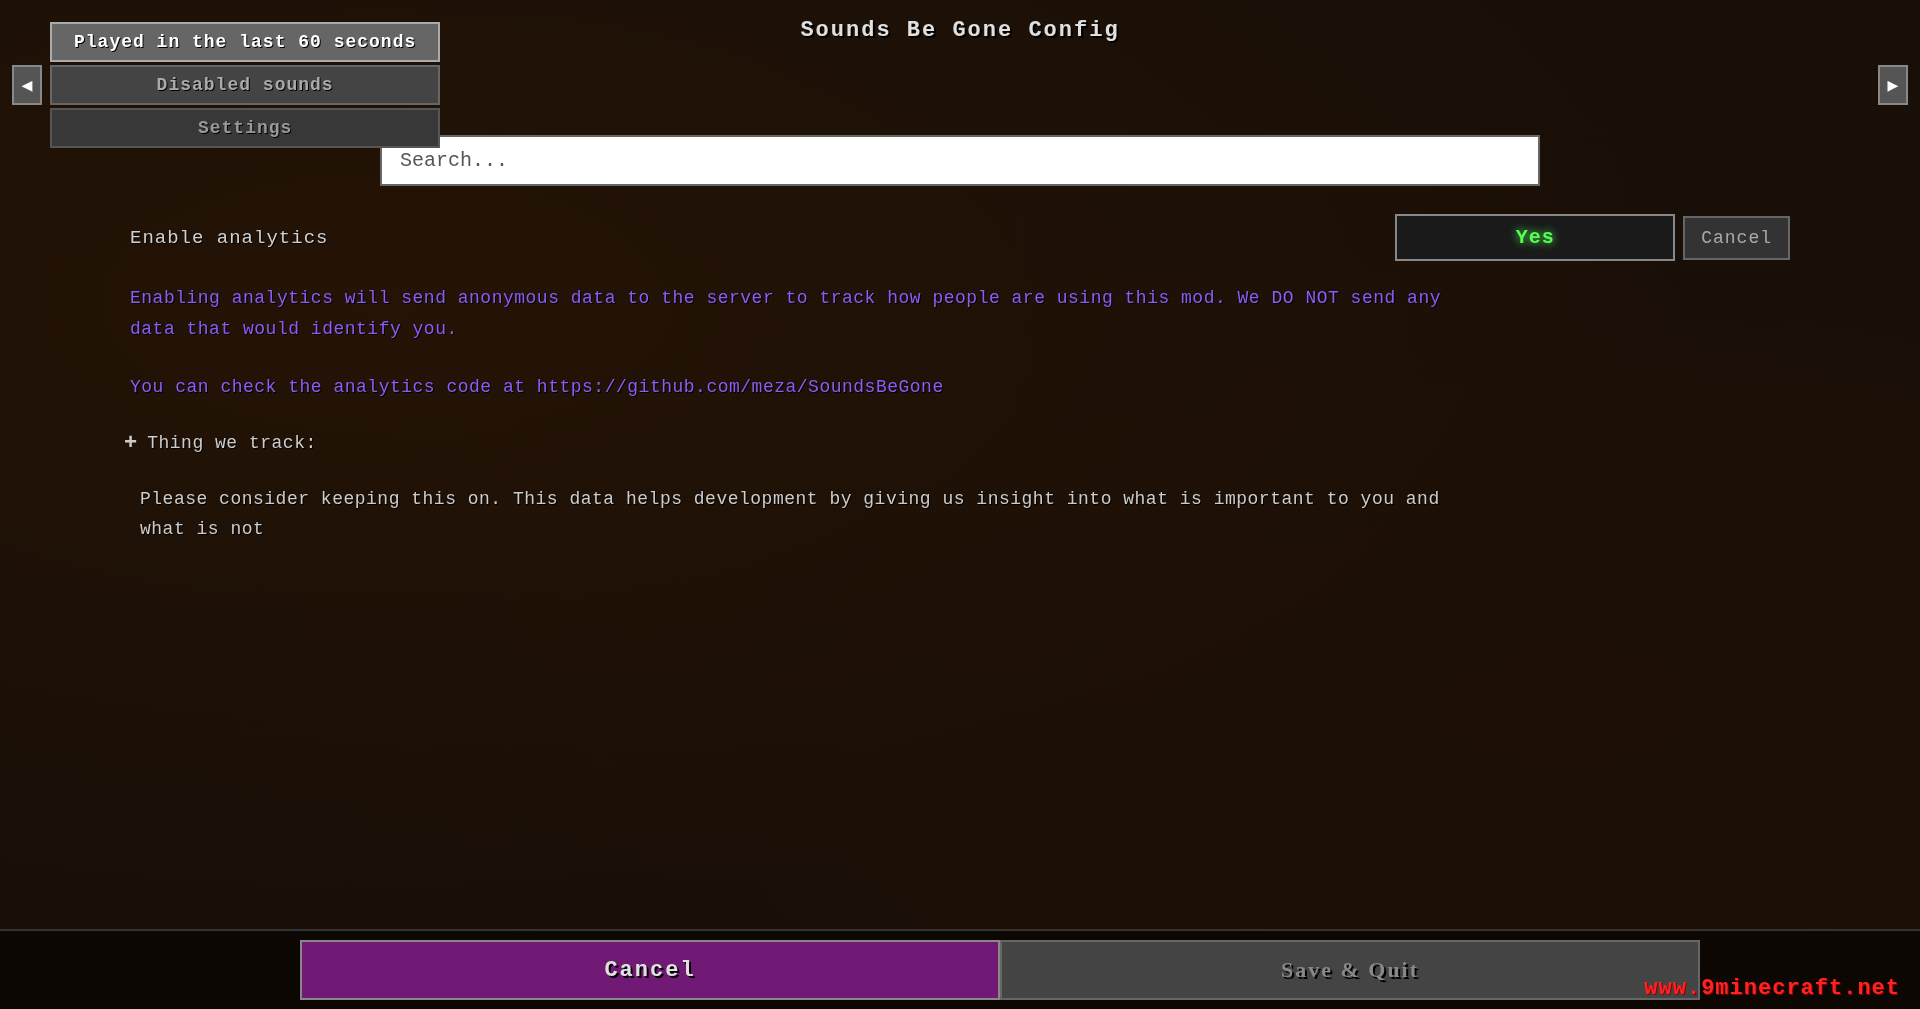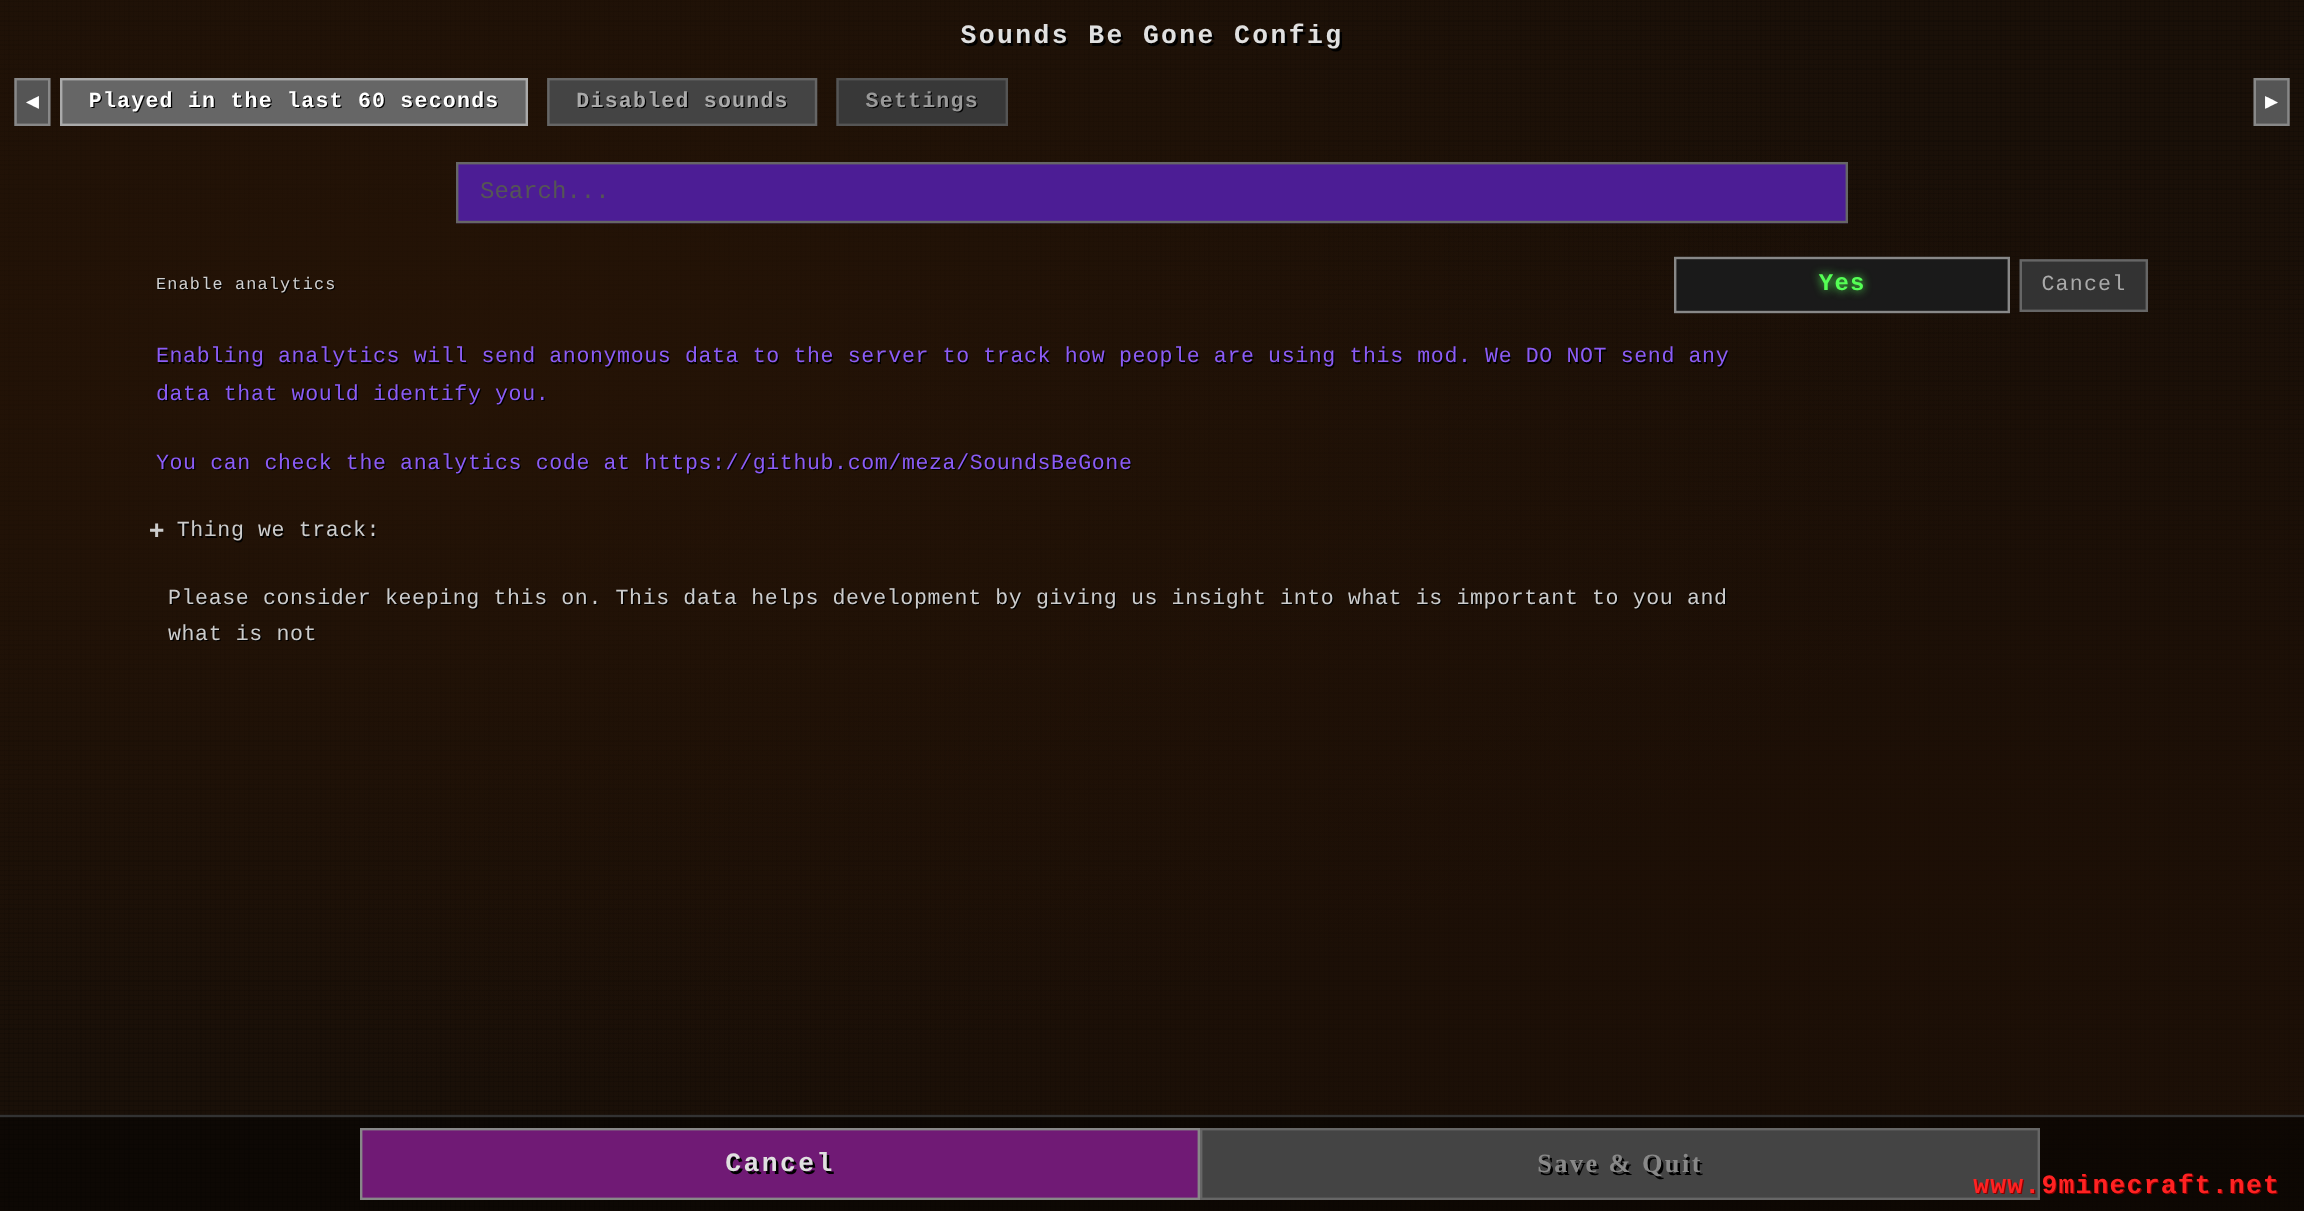--- a/index.html
+++ b/index.html
@@ -77,22 +77,23 @@
       align-items: center;
       justify-content: center;
       cursor: pointer;
       color: #fff;
       font-size: 18px;
       flex-shrink: 0;
     }
 
     .tabs-container {
       display: flex;
-      gap: 16px;
+      gap: 3px;
       margin: 0 8px;
+      flex-direction: column;
     }
 
     .tab-button {
       padding: 8px 22px;
       font-family: 'Courier New', Courier, monospace;
       font-size: 18px;
       font-weight: bold;
       letter-spacing: 1px;
       cursor: pointer;
       border: 2px solid #888;
@@ -128,21 +129,21 @@
     }
 
     
     .search-container {
       margin-bottom: 28px;
     }
 
     .search-input {
       width: 1160px;
       padding: 12px 18px;
-      background: #4c1d95;
+      background: #ffffff;
       border: 2px solid #666;
       color: #888;
       font-family: 'Courier New', Courier, monospace;
       font-size: 20px;
       outline: none;
       display: block;
       margin: 0 auto;
     }
 
     .search-input::placeholder {
@@ -152,21 +153,21 @@
     
     .setting-row {
       display: flex;
       align-items: center;
       justify-content: space-between;
       margin-bottom: 22px;
       padding: 0 10px;
     }
 
     .setting-label {
-      font-size: 14px;
+      font-size: 19px;
       color: #d0d0d0;
       letter-spacing: 1px;
       text-shadow: 1px 1px 0 #000;
     }
 
     .setting-controls {
       display: flex;
       align-items: center;
       gap: 8px;
     }

